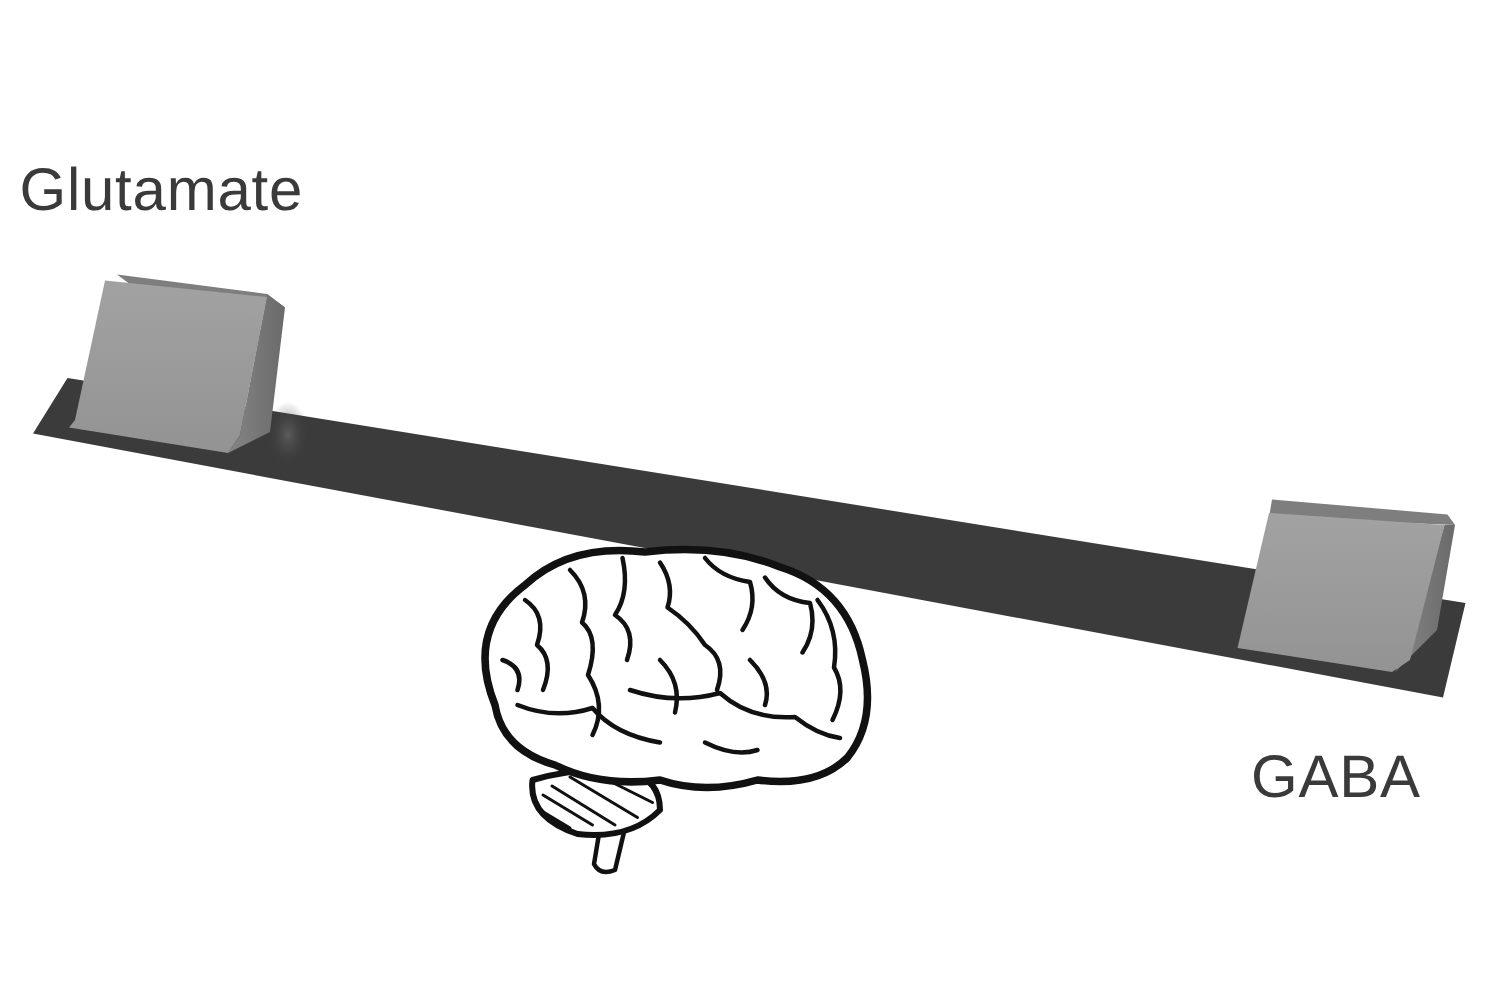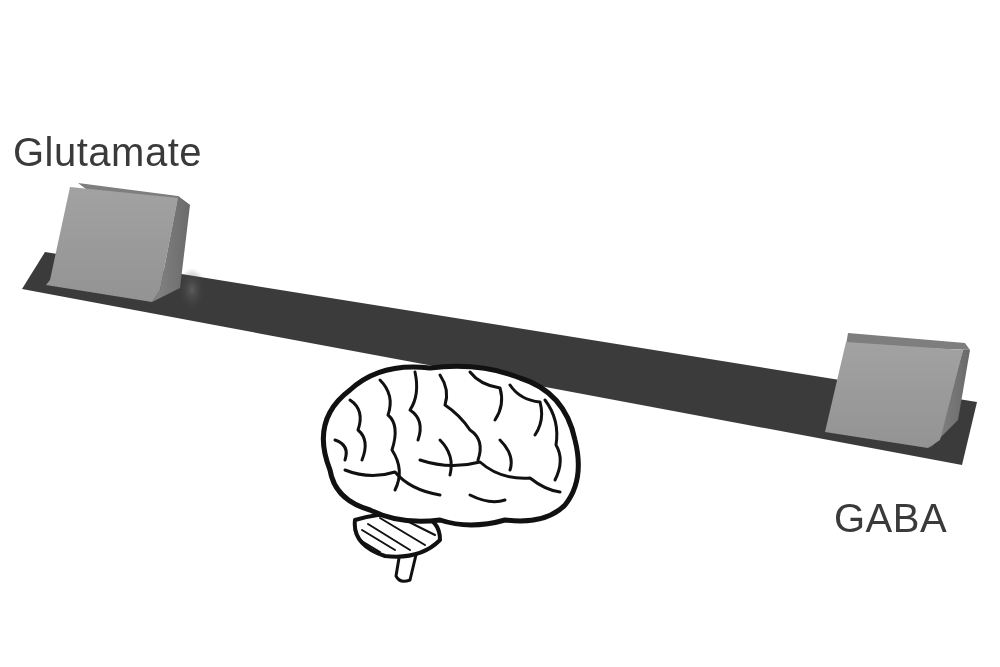--- a/index.html
+++ b/index.html
@@ -5,21 +5,21 @@
     html, body { margin: 0; padding: 0; background: #ffffff; }
     body { width: 1000px; height: 667px; position: relative; overflow: hidden; }
     .label {
       position: absolute;
       font-family: "Liberation Sans", "DejaVu Sans", sans-serif;
       color: #3a3a3a;
       font-size: 40px;
       line-height: 1;
       letter-spacing: 0.5px;
     }
-    #label-left { left: 13px; top: 132px; }
+    #label-left { left: 13px; top: 107px; }
     #label-right { left: 834px; top: 498px; text-align: center; }
     svg.scene { position: absolute; left: 0; top: 0; }
   </style>
 </head>
 <body>
 
 <div>
   <svg class="scene" width="1000" height="667" viewBox="0 0 1000 667">
     <defs>
       <linearGradient id="boxFront" x1="0" y1="0" x2="0" y2="1">

